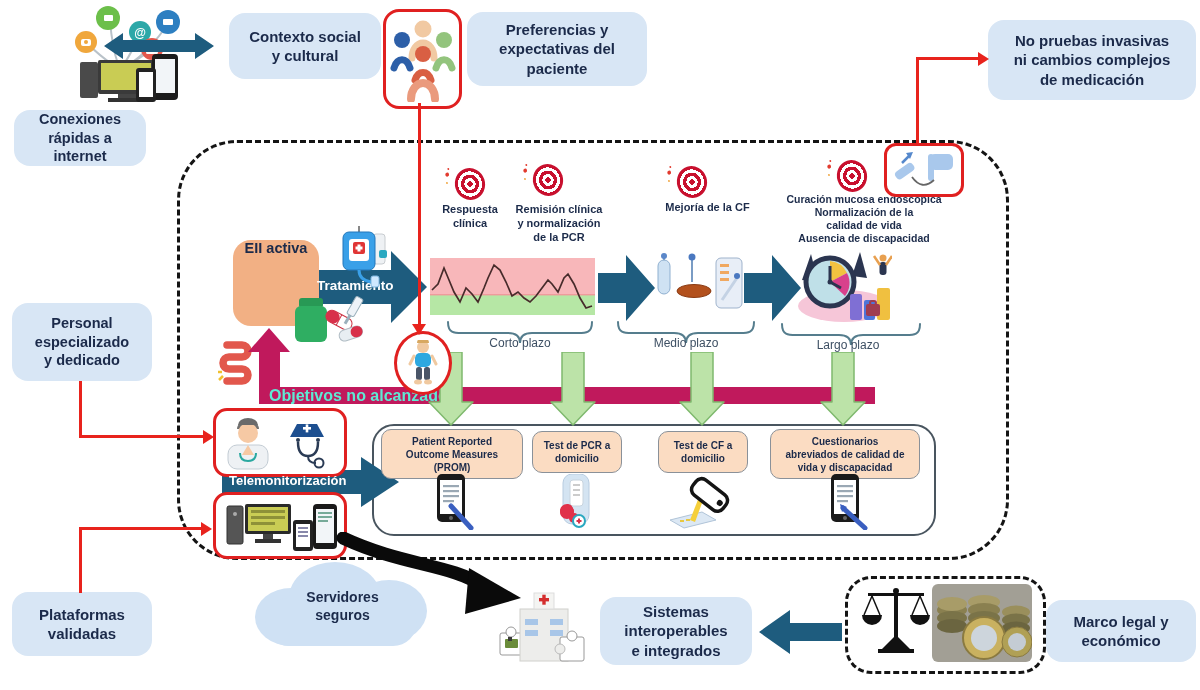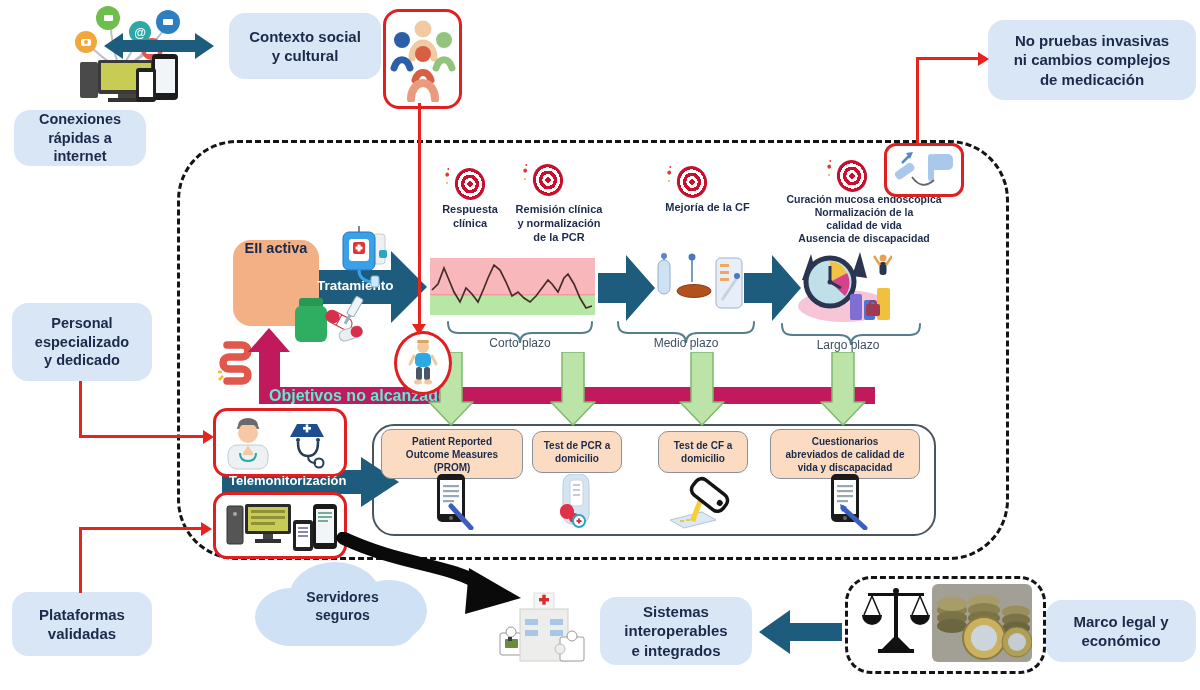--- a/index.html
+++ b/index.html
@@ -80,20 +80,25 @@
       <circle cx="12" cy="24" r="8" fill="#2d5fa8"></circle>
       <path d="M4,52 A9,15 0 0 1 20,52" stroke="#2d5fa8" stroke-width="7" fill="none" stroke-linecap="round"></path>
       <circle cx="54" cy="24" r="8" fill="#93c47d"></circle>
       <path d="M46,52 A9,15 0 0 1 62,52" stroke="#93c47d" stroke-width="7" fill="none" stroke-linecap="round"></path>
       <circle cx="33" cy="38" r="8" fill="#d95f43"></circle>
       <path d="M25,64 A9,14 0 0 1 41,64" stroke="#d95f43" stroke-width="7" fill="none" stroke-linecap="round"></path>
       <path d="M21,83 A12,16 0 0 1 45,83" stroke="#ea9a7d" stroke-width="8" fill="none" stroke-linecap="round"></path>
     </svg>
   </div>
 
+  <div class="bluebox" style="left:467px;top:12px;width:180px;height:74px;">
+    <span>Preferencias y
+expectativas del
+paciente</span>
+  </div>
 
   <div class="bluebox" style="left:988px;top:20px;width:208px;height:80px;">
     <span>No pruebas invasivas
 ni cambios complejos
 de medicación</span>
   </div>
 
   <div class="bluebox" style="left:14px;top:110px;width:132px;height:56px;font-size:14.5px;">
     <span>Conexiones
 rápidas a

